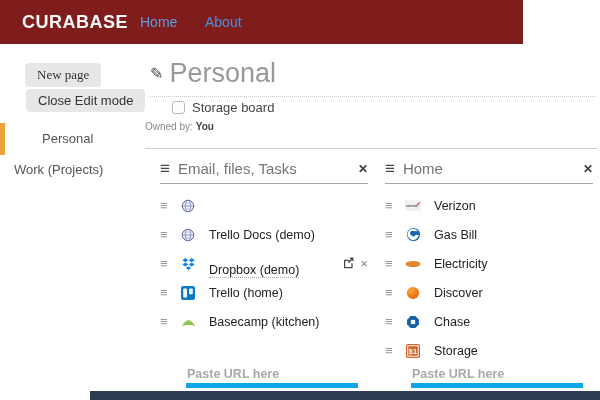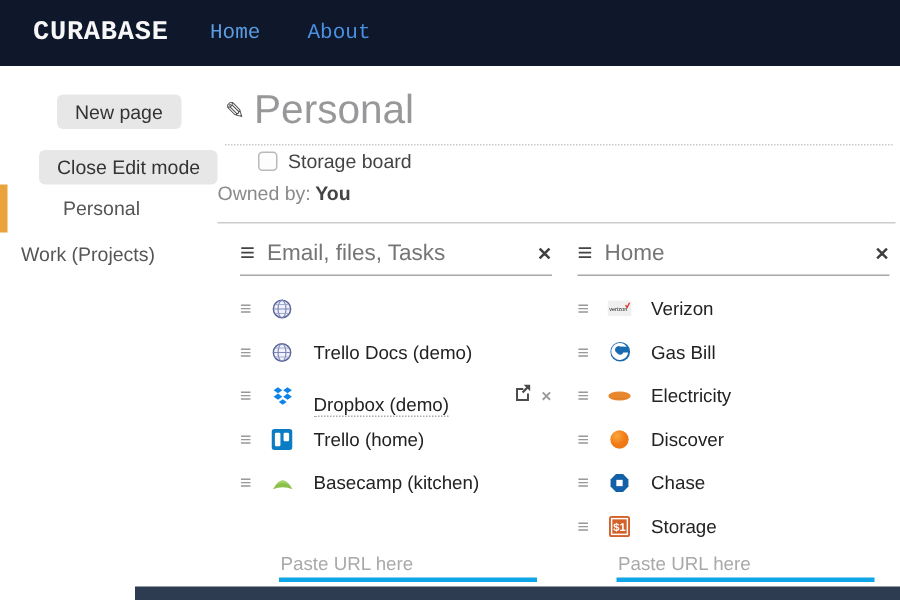--- a/index.html
+++ b/index.html
@@ -1,65 +1,65 @@
 <!DOCTYPE html>
 <html><head>
 <meta charset="utf-8">
 <style>
   * { margin:0; padding:0; box-sizing:border-box; }
   html,body { background:#fff; }
   body { font-family:"Liberation Sans", sans-serif; }
   .stage { position:relative; width:600px; height:400px; background:#fff; overflow:hidden; }
 
   
-  .topbar { position:absolute; left:0; top:0; width:600px; height:44px; background:#0f172a;font-family:Liberation Mono, monospace; }
+  .topbar { position:absolute; left:0; top:0; width:523px; height:44px; background:#7f1d1d; }
   .brand { position:absolute; left:22px; top:0; line-height:44px; color:#f7f7f7; font-size:18px; font-weight:bold; letter-spacing:.5px; cursor:pointer; }
   .nav-link { position:absolute; top:0; line-height:44px; color:#4a90e2; font-size:14px; cursor:pointer; }
   .nav-home { left:140px; color:#5b9be0; }
   .nav-about { left:205px; }
 
   
   .sidebar { position:absolute; left:0; top:44px; width:140px; bottom:0; }
   .side-btn { position:absolute; background:#e7e7e7; border:none; border-radius:4px; font-family:inherit; font-size:13px; color:#333; padding:4px 12px; cursor:pointer; white-space:nowrap; }
-  .btn-new { left:38px; top:19px; }
-  .btn-close-edit { left:26px; top:56px; }
+  .btn-new { left:25px; top:19px;font-family:Liberation Serif, serif; }
+  .btn-close-edit { left:26px; top:45px; }
   .side-item { position:absolute; left:0; width:140px; font-size:13px; color:#555; cursor:pointer; }
   .side-item.active { top:79px; height:32px; line-height:32px; border-left:5px solid #eaa23c; padding-left:37px; }
   .side-item.plain { top:114px; height:24px; line-height:24px; padding-left:14px; }
 
   
   .main { position:absolute; left:140px; top:44px; right:0; bottom:0; }
   .title-row { position:absolute; left:10px; right:5px; top:14px; border-bottom:1px dotted #c9c9c9; padding-bottom:7px; display:flex; align-items:center; }
   .pencil { font-size:16px; color:#4a4a4a; margin-right:6px; cursor:pointer; }
   .board-title { font-size:27px; color:#98989a; font-weight:400; cursor:text; }
   .pub-row { position:absolute; left:32px; top:56px; display:flex; align-items:center; }
   .pub-check { appearance:none; -webkit-appearance:none; width:13px; height:13px; border:1px solid #b9b9b9; border-radius:3px; background:#fdfdfd; cursor:pointer; }
   .pub-label { font-size:13px; color:#444; margin-left:7px; }
-  .owned-row { position:absolute; left:5px; top:77px; font-size:13px; color:#8a8a8a;text-align:right; }
+  .owned-row { position:absolute; left:5px; top:77px; font-size:10px; color:#8a8a8a;text-align:right; }
   .owned-row b { color:#444; margin-left:3px; }
   .main-divider { position:absolute; left:5px; right:3px; top:104px; border-top:1px solid #ccc; }
 
   
   .columns { position:absolute; left:20px; top:116px; display:flex; gap:17px; }
   .column { width:208px; height:228px; display:flex; flex-direction:column; }
   .col-head { display:flex; align-items:center; border-bottom:1px solid #a8a8a8; padding-bottom:6px; }
   .col-handle { font-size:17px; color:#444; line-height:1; cursor:grab; }
   .col-title { font-size:15px; color:#757575; margin-left:8px; cursor:text; }
   .col-close { margin-left:auto; font-size:12px; font-weight:bold; color:#3f3f3f; cursor:pointer; }
   .col-list { margin-top:7px; }
   .item-row { height:29px; display:flex; align-items:center; }
   .item-handle { font-size:13px; color:#999; width:15px; line-height:1; cursor:grab; }
   .item-ico { width:16px; height:16px; margin-left:5px; display:flex; align-items:center; justify-content:center; }
   .item-ico svg { display:block; }
   .item-label { font-size:12.5px; color:#222; margin-left:13px; cursor:pointer; }
   .item-label.editing { border-bottom:1px dotted #aaa;margin-top:14px; }
   .item-actions { margin-left:auto; display:flex; align-items:center; }
   .ext-link { width:13px; height:13px; cursor:pointer; }
   .item-remove { font-size:9px; color:#9a9a9a; font-weight:bold; margin-left:5px; cursor:pointer; }
-  .paste-input { margin-top:auto; margin-left:26px; width:172px; border:none; border-bottom:3px solid #0ea5e9; background:transparent; font-family:inherit; font-size:12.5px; color:#0369a1; padding:2px 1px; outline:none; }
+  .paste-input { margin-top:auto; margin-left:26px; width:172px; border:none; border-bottom:5px solid #0ea5e9; background:transparent; font-family:inherit; font-size:12.5px; color:#0369a1; padding:2px 1px; outline:none;font-weight:bold; }
   .paste-input::placeholder { color:#a9a9a9; }
 
   .footer-bar { position:absolute; left:90px; right:0; bottom:0; height:9px; background:#2d3c50; }
 </style>
 </head>
 <body>
 
 <div class="stage">
 
   <div class="topbar">

